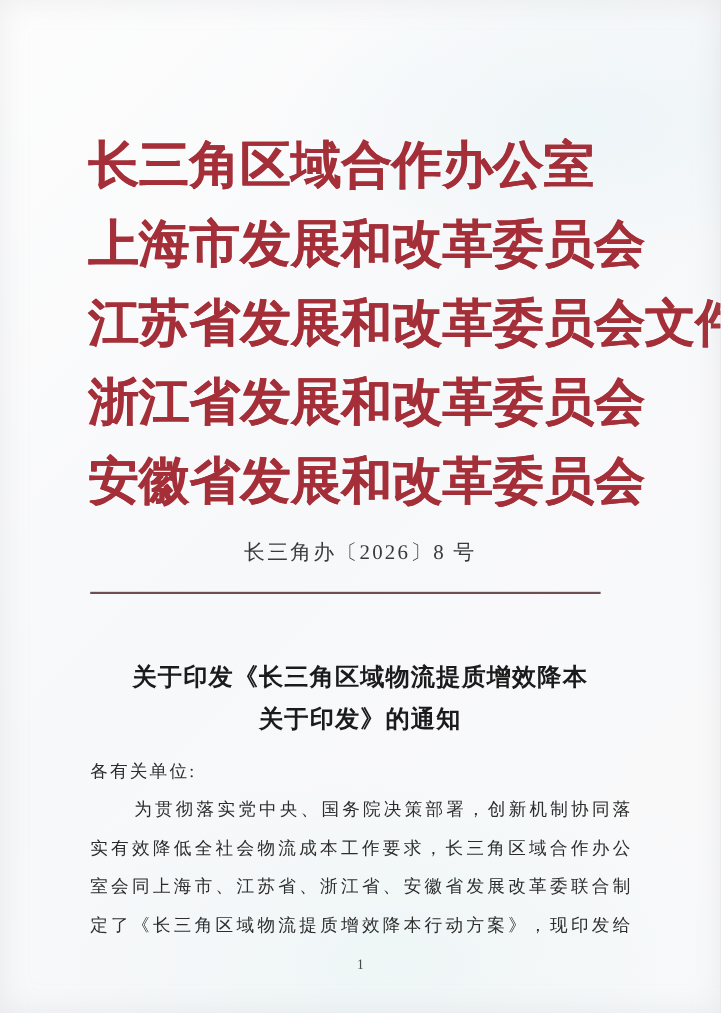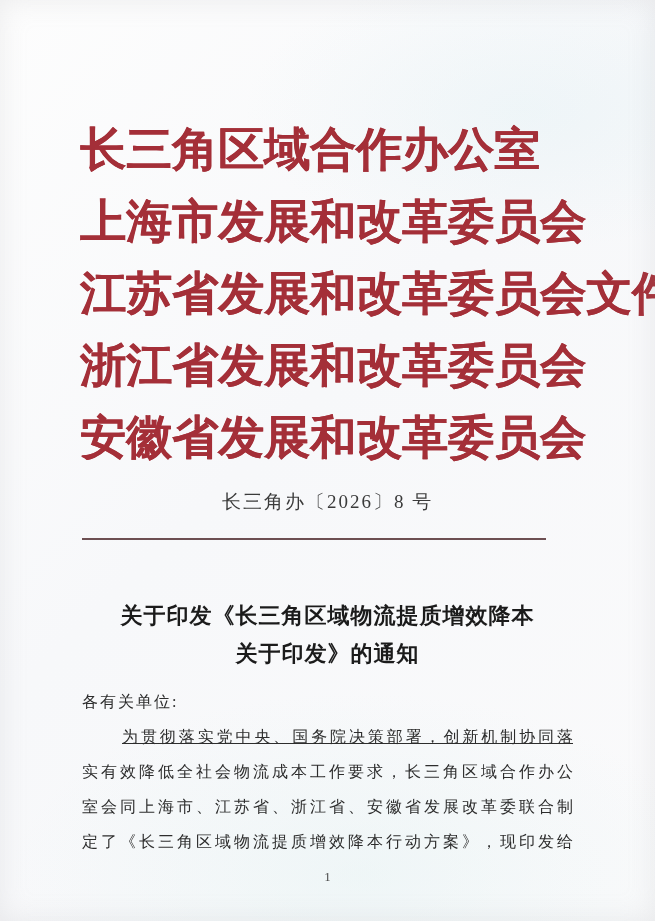--- a/index.html
+++ b/index.html
@@ -96,21 +96,21 @@
     line-height: 35px;
     letter-spacing: 2px;
   }
   .para-line {
     height: 35px;
     line-height: 35px;
     text-align: justify;
     text-align-last: justify;
     white-space: nowrap;
   }
-  .para-line.indent { padding-left: 40px; text-decoration: underline; }
+  .para-line.indent { padding-left: 40px; }
 
   .page-number {
     position: absolute;
     top: 869px;
     left: 0;
     width: 100%;
     text-align: center;
     font-size: 13px;
     color: #4a4a4a;
   }

